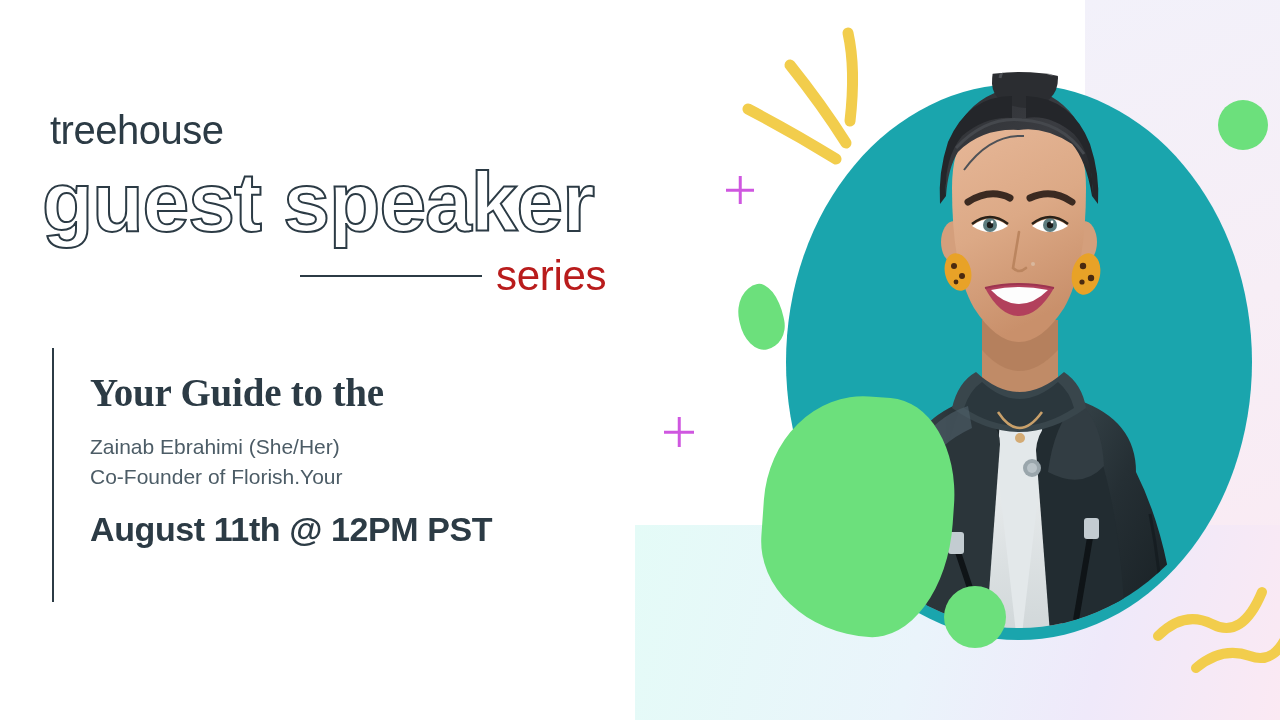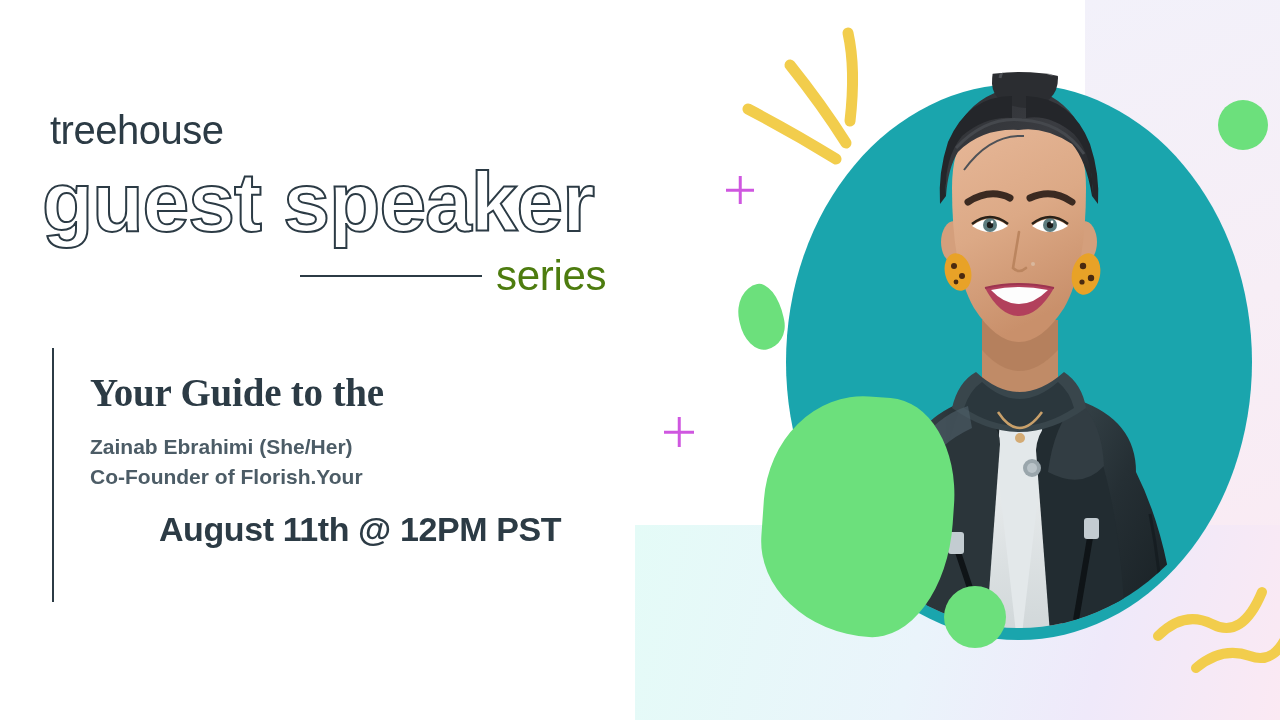--- a/index.html
+++ b/index.html
@@ -72,35 +72,35 @@
     font-size:84px; font-weight:700; letter-spacing:-1px; line-height:1.05;
     color:transparent;
     -webkit-text-stroke:2px #2c3b45;
     white-space:nowrap;
   }
   .series-row {
     position:absolute; left:300px; top:252px; width:330px;
     display:flex; align-items:center; gap:14px;
   }
   .series-rule { flex:0 0 182px; height:2px; background:#2c3b45; }
-  .series-word { font-size:42px; color:#4d7c0f; letter-spacing:-0.3px; }
+  .series-word { font-size:42px; color:#b91c1c; letter-spacing:-0.3px; }
 
   .vrule { position:absolute; left:52px; top:348px; width:2px; height:254px; background:#2c3b45; }
 
   .info { position:absolute; left:90px; top:368px; width:540px; }
   .info-title {
     font-size:39px; font-weight:600; line-height:1.28; color:#2c3b45;
     letter-spacing:-0.2px;
     font-family:Liberation Serif, serif;
   }
   .info-sub {
-    margin-top:14px; font-size:21px; line-height:1.42; color:#4c5c66; font-weight:700;
+    margin-top:14px; font-size:21px; line-height:1.42; color:#4c5c66; font-weight:400;
   }
   .info-date {
-    margin-top:18px; font-size:34px; font-weight:700; color:#2c3b45; letter-spacing:-0.4px;text-align:center;
+    margin-top:18px; font-size:34px; font-weight:700; color:#2c3b45; letter-spacing:-0.4px;
   }
 </style>
 </head>
 <body>
 
 <div id="stage">
 
   <div class="panel-right"></div>
   <div class="panel-bottom"></div>
 

